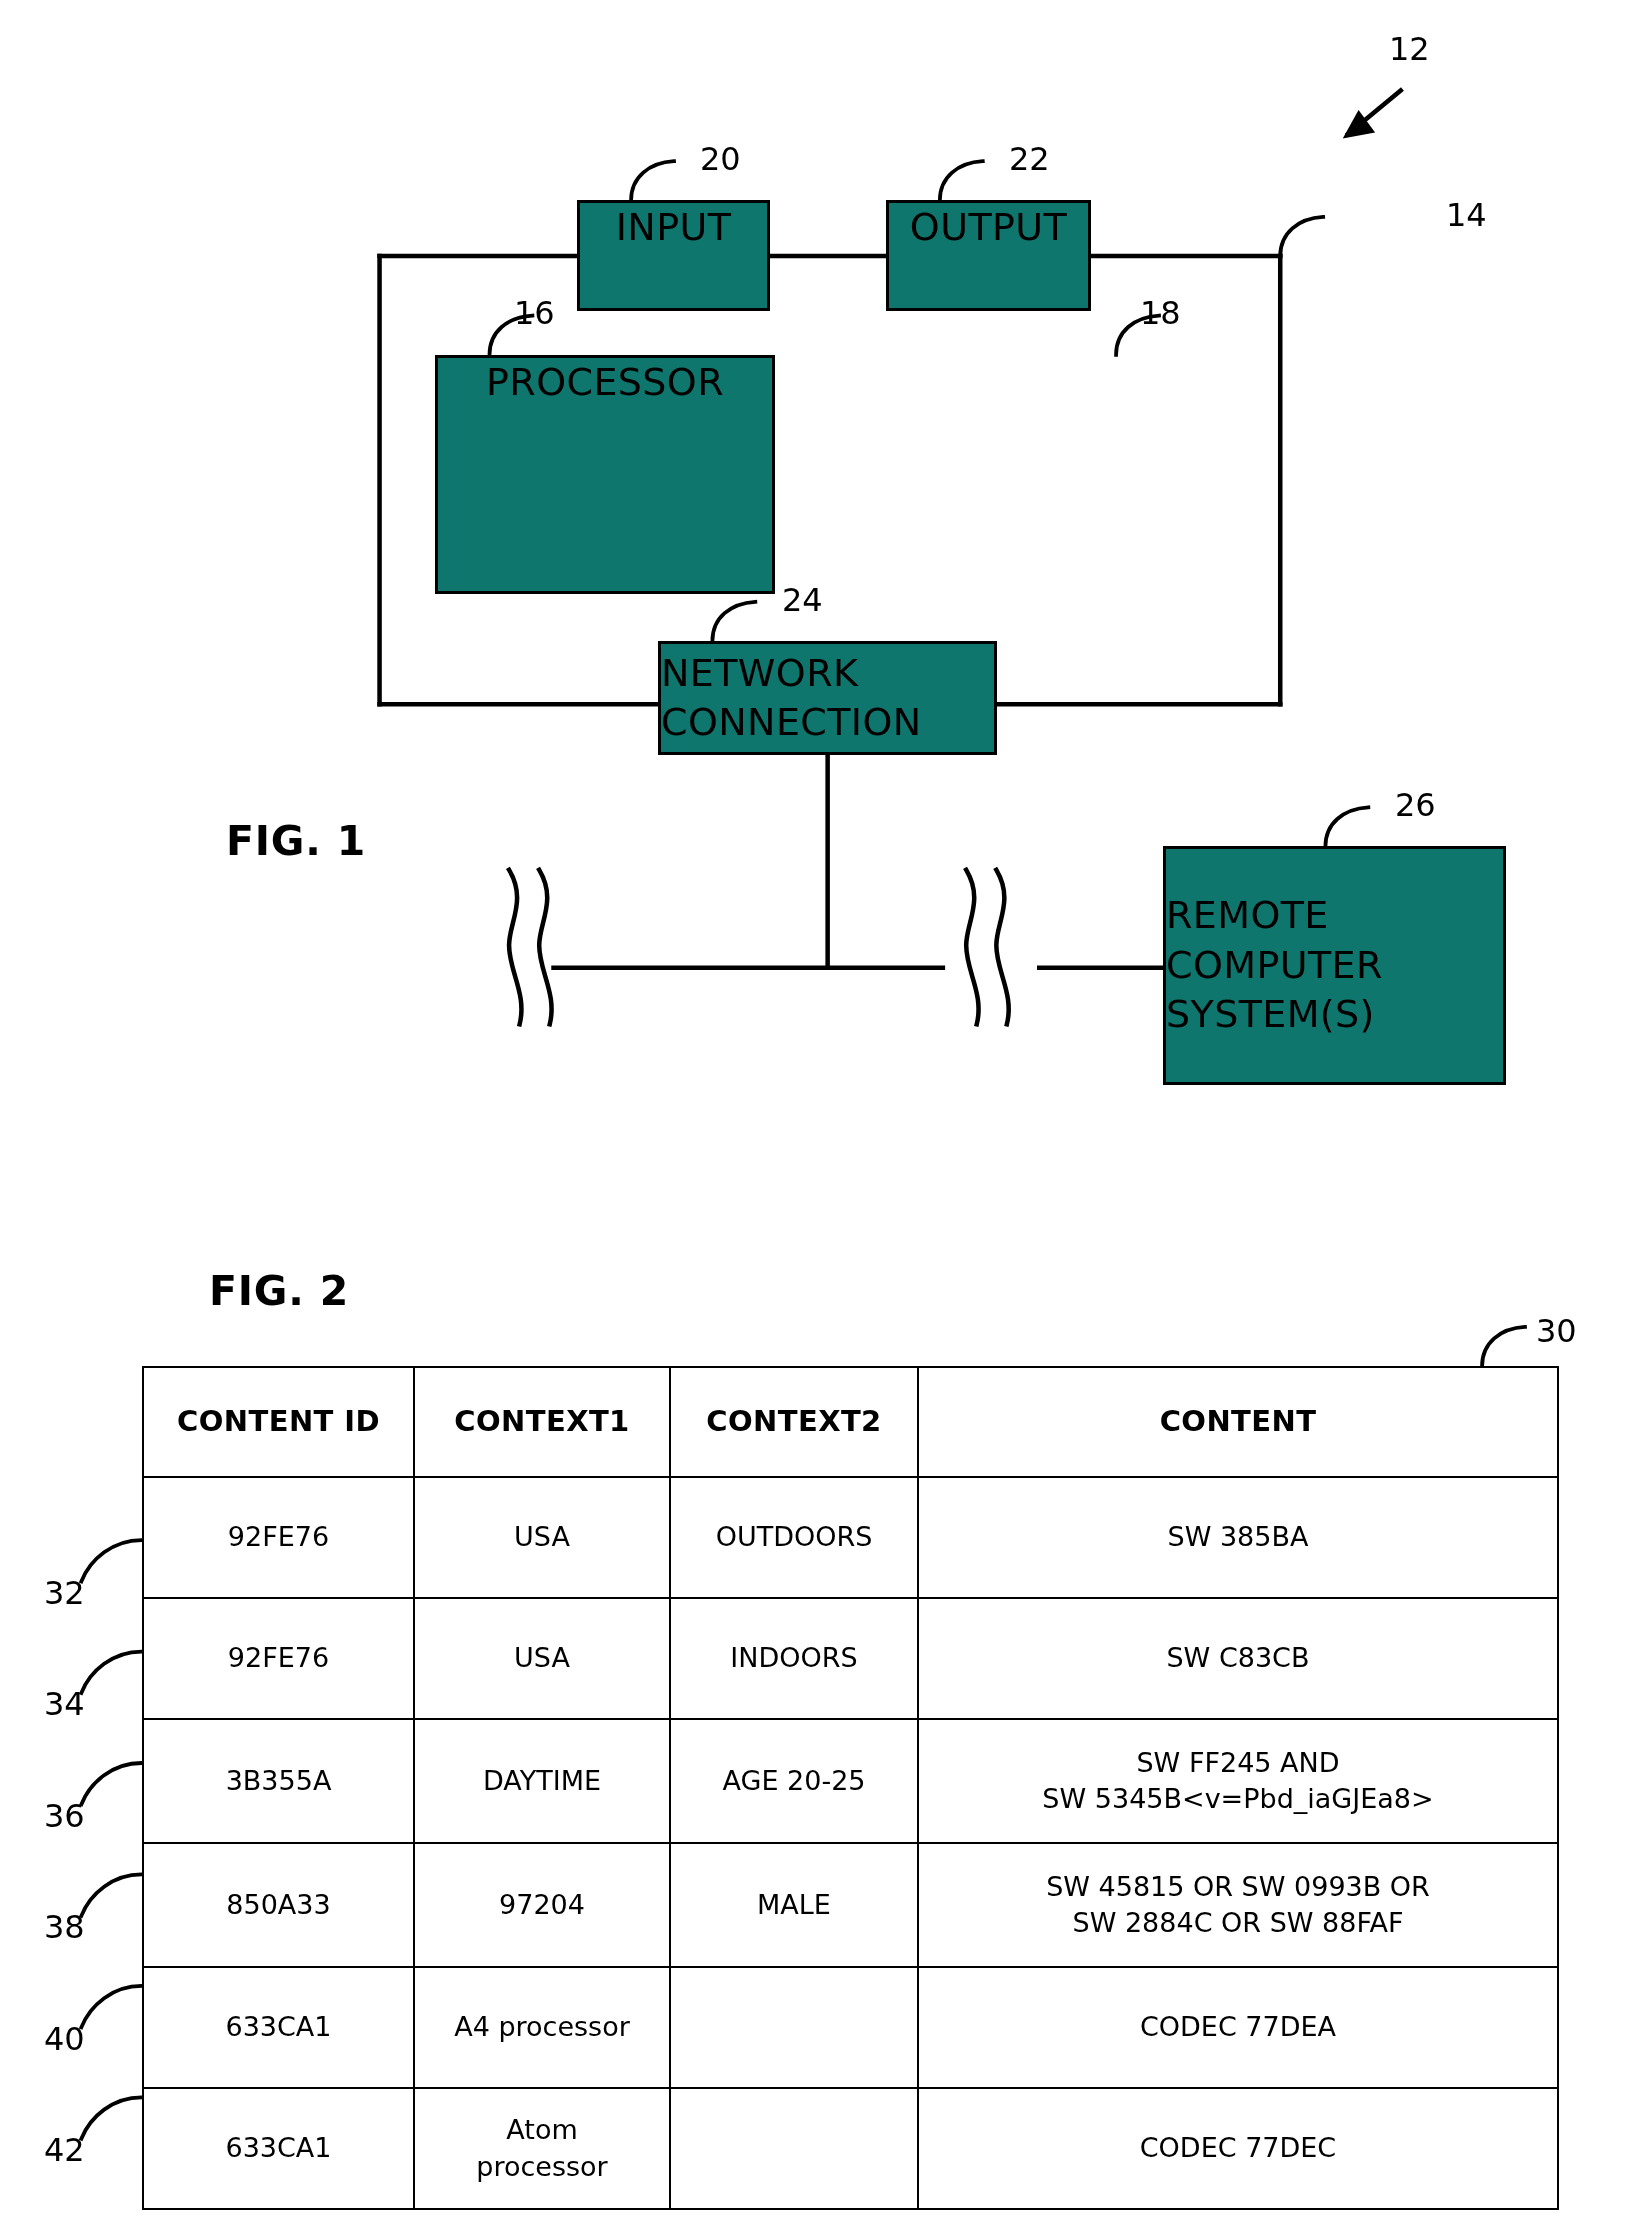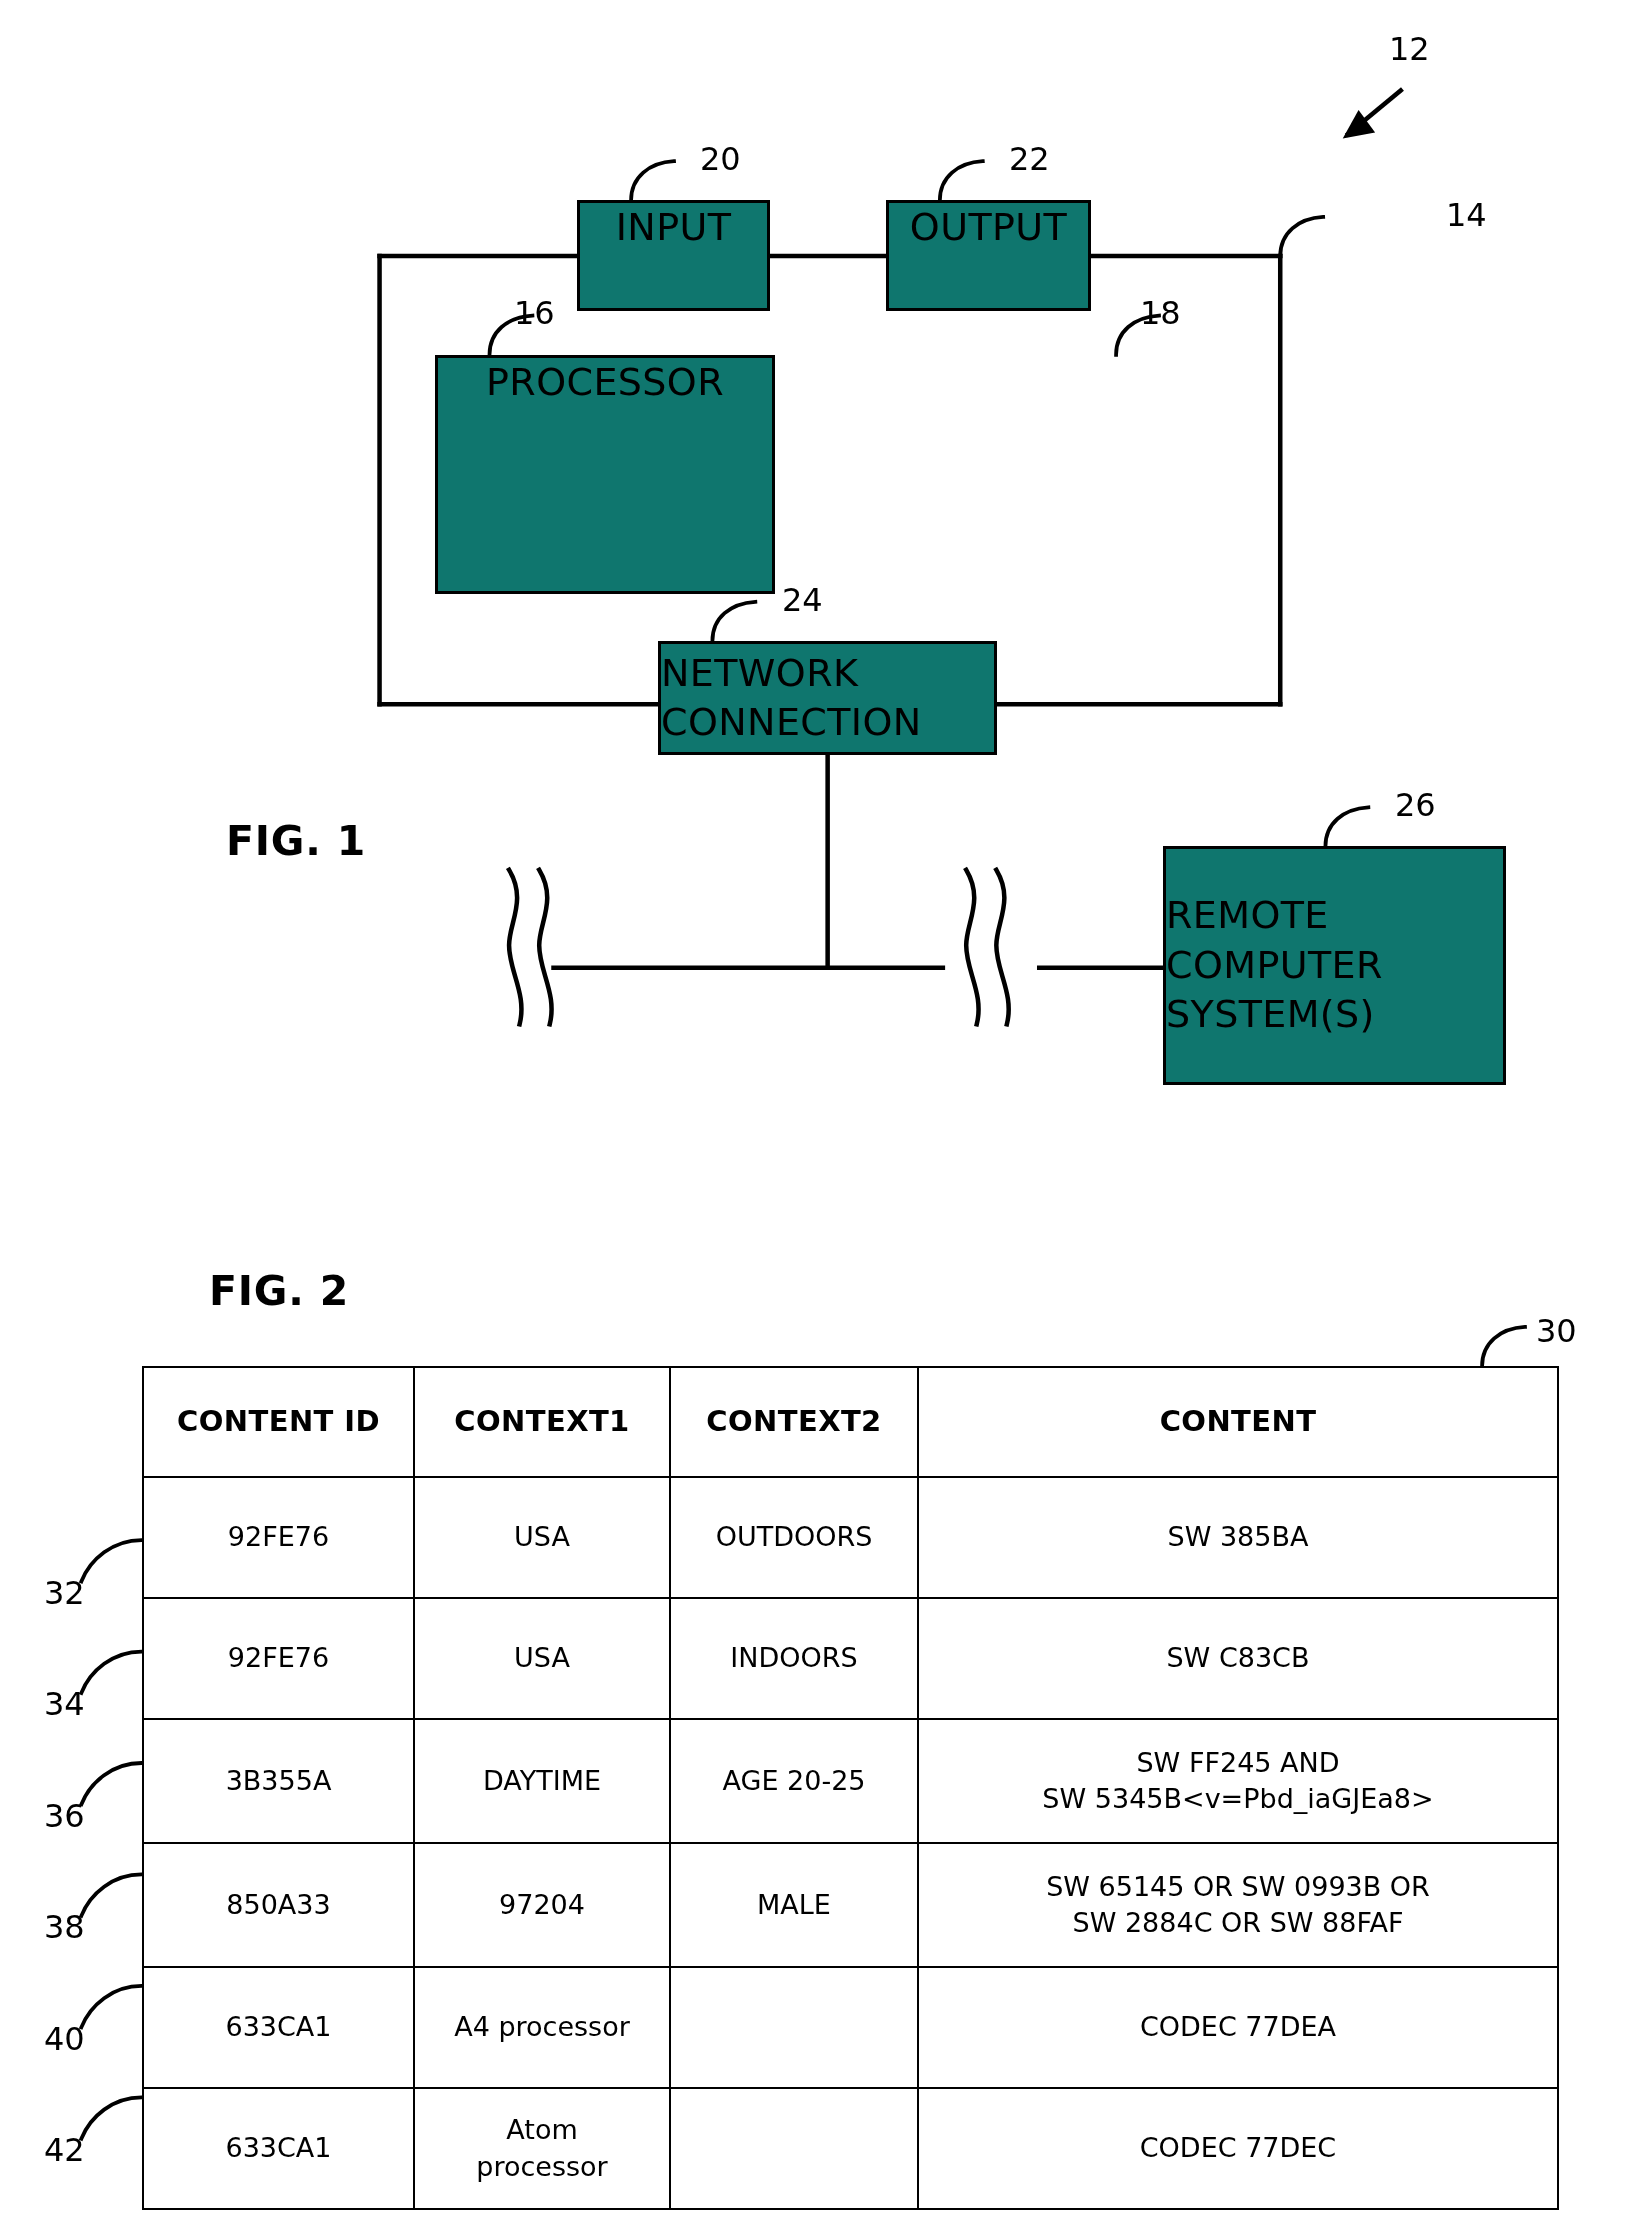--- a/index.html
+++ b/index.html
@@ -241,21 +241,21 @@
         <td class="cell-multiline">
           <span>SW FF245 AND</span>
           <span>SW 5345B&lt;v=Pbd_iaGJEa8&gt;</span>
         </td>
       </tr>
       <tr class="tall">
         <td>850A33</td>
         <td>97204</td>
         <td>MALE</td>
         <td class="cell-multiline">
-          <span>SW 65145 OR SW 0993B OR</span>
+          <span>SW 45815 OR SW 0993B OR</span>
           <span>SW 2884C OR SW 88FAF</span>
         </td>
       </tr>
       <tr>
         <td>633CA1</td>
         <td>A4 processor</td>
         <td class="empty-cell"></td>
         <td>CODEC 77DEA</td>
       </tr>
       <tr>

